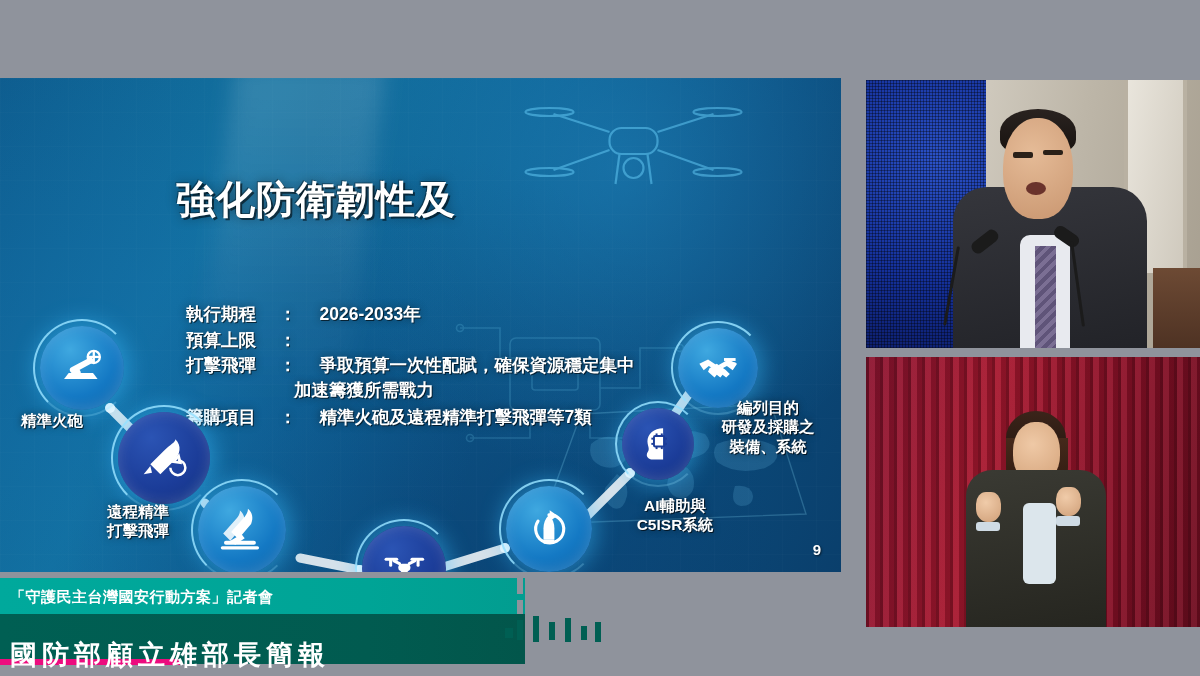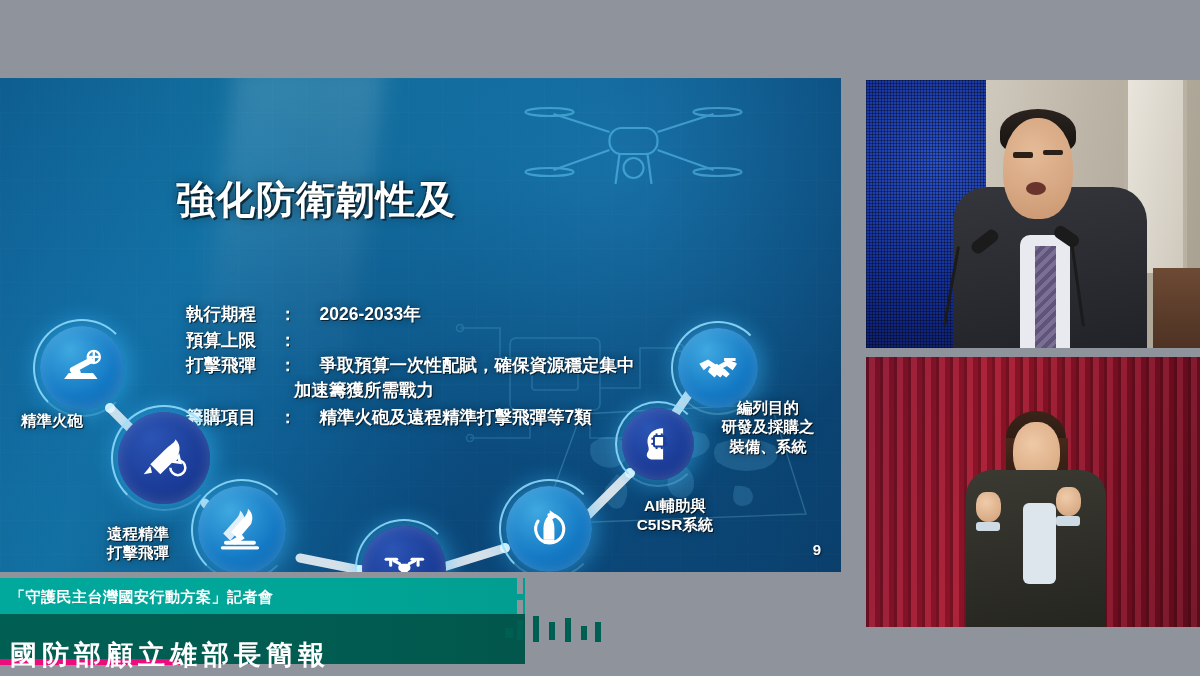--- a/index.html
+++ b/index.html
@@ -277,21 +277,21 @@
         <g fill="#ffffff">
           <path d="M46 10 c8 8 6 18 -2 26 L28 52 l-12 -12 L32 24 c8 -8 14 -10 14 -14z"></path>
           <path d="M16 42 l-8 10 10 -2z"></path>
         </g>
         <g fill="none" stroke="#ffffff" stroke-width="3">
           <path d="M40 44 a9 9 0 1 0 9 -9"></path>
             <path d="M50 30 l2 8 -8 -1z"></path>
         </g>
       </svg>
     </div>
-    <div class="nlabel" style="left:78px;top:446px;width:120px;text-align:center;">
+    <div class="nlabel" style="left:78px;top:424px;width:120px;text-align:center;">
       <div>遠程精準</div>
       <div>打擊飛彈</div>
     </div>
 
     <div class="node light" style="--d:88px;left:198px;top:408px;">
       <svg viewBox="0 0 64 64">
         <g fill="#ffffff">
           <path d="M40 6 c6 5 7 12 4 19 L28 44 l-9 -9 L36 16 c4 -5 4 -8 4 -10z"></path>
           <path d="M30 8 c6 5 7 12 4 19 L18 46 l-9 -9 L26 18 c4 -5 4 -8 4 -10z" opacity=".85"></path>
           <rect x="10" y="46" width="40" height="5" rx="2.5"></rect>

